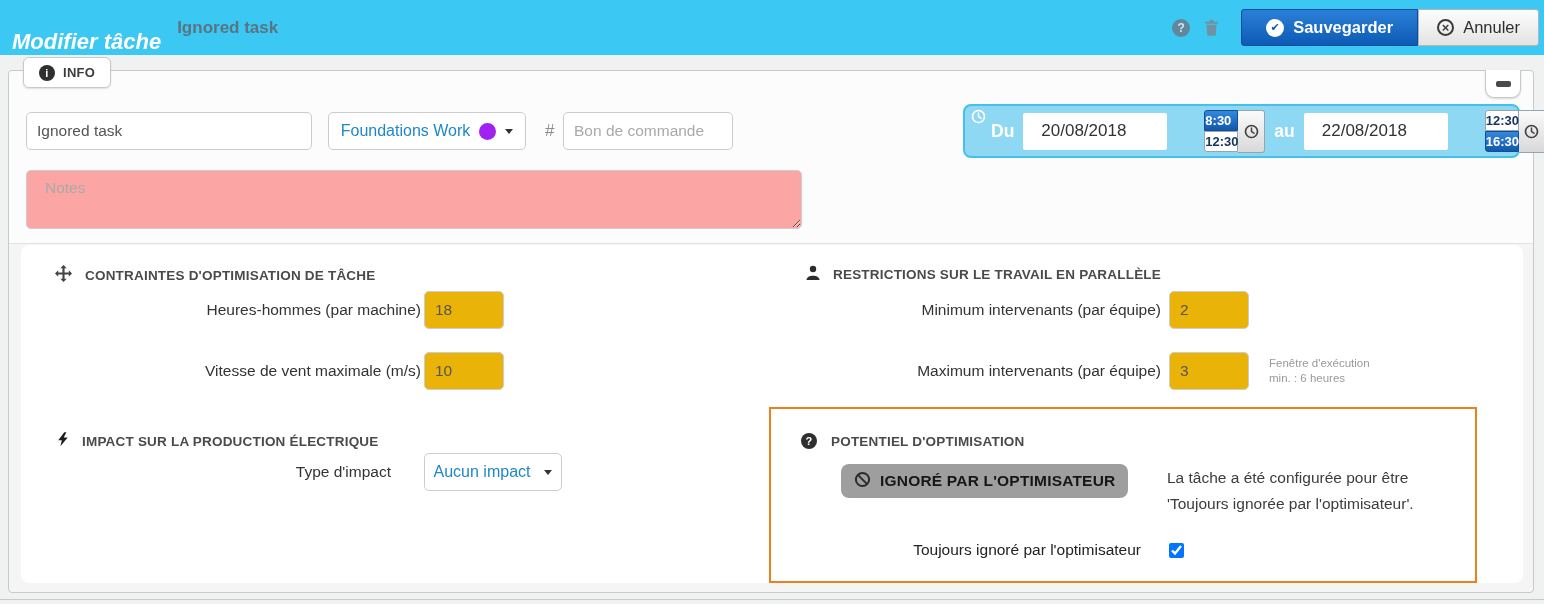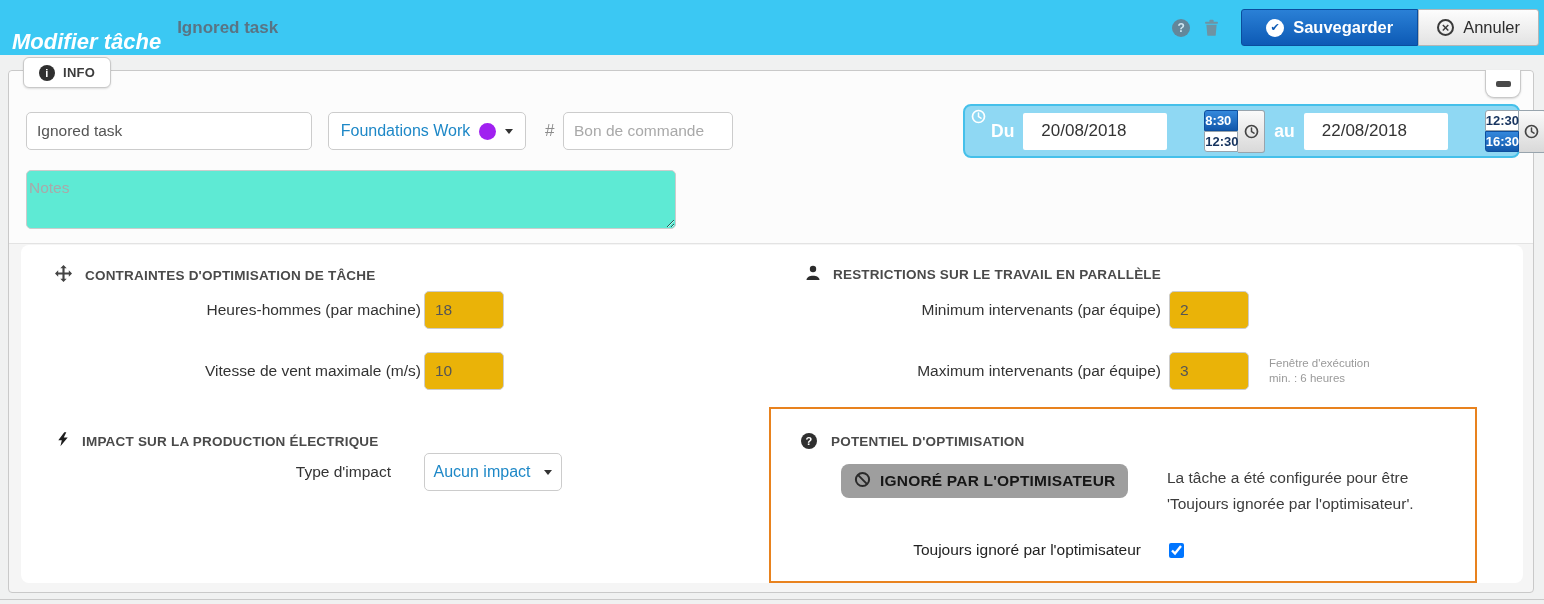--- a/index.html
+++ b/index.html
@@ -94,23 +94,23 @@
     position:absolute; left:319px; top:41px; width:198px; height:38px;
     background:#fff; border:1px solid #ccc; border-radius:5px;
     display:flex; align-items:center; justify-content:center; gap:9px; cursor:pointer;
   }
   .category-dd .cat-label { color:#1e88c7; font-size:16px; }
   .cat-dot { width:17px; height:17px; border-radius:50%; background:#a021f0; }
   .caret { width:0; height:0; border-left:4.5px solid transparent; border-right:4.5px solid transparent; border-top:5.5px solid #333; }
   .hash { position:absolute; left:536px; top:41px; height:38px; line-height:38px; color:#8d8d8d; font-size:17px; }
   .order-input { position:absolute; left:554px; top:41px; width:170px; height:38px; }
   .notes-area {
-    position:absolute; left:17px; top:99px; width:650px; height:59px;
-    border:1px solid #ccc; border-radius:5px; background:#5eead4; resize:both;
-    font-family:inherit; font-size:15.5px; color:#555; padding:8px 2px; outline:none;
+    position:absolute; left:17px; top:99px; width:776px; height:59px;
+    border:1px solid #ccc; border-radius:5px; background:#fca5a5; resize:both;
+    font-family:inherit; font-size:15.5px; color:#555; padding:8px 18px; outline:none;
   }
   .notes-area::placeholder { color:#a9a9a9; }
 
   
   .date-widget {
     position:absolute; left:954px; top:33px; width:557px; height:54px;
     background:#8fd8f3; border:2px solid #45c0ea; border-radius:8px;
     display:flex; align-items:center; gap:9px; padding:0 6px 0 26px;
   }
   .dw-clock { position:absolute; left:6px; top:3px; }

